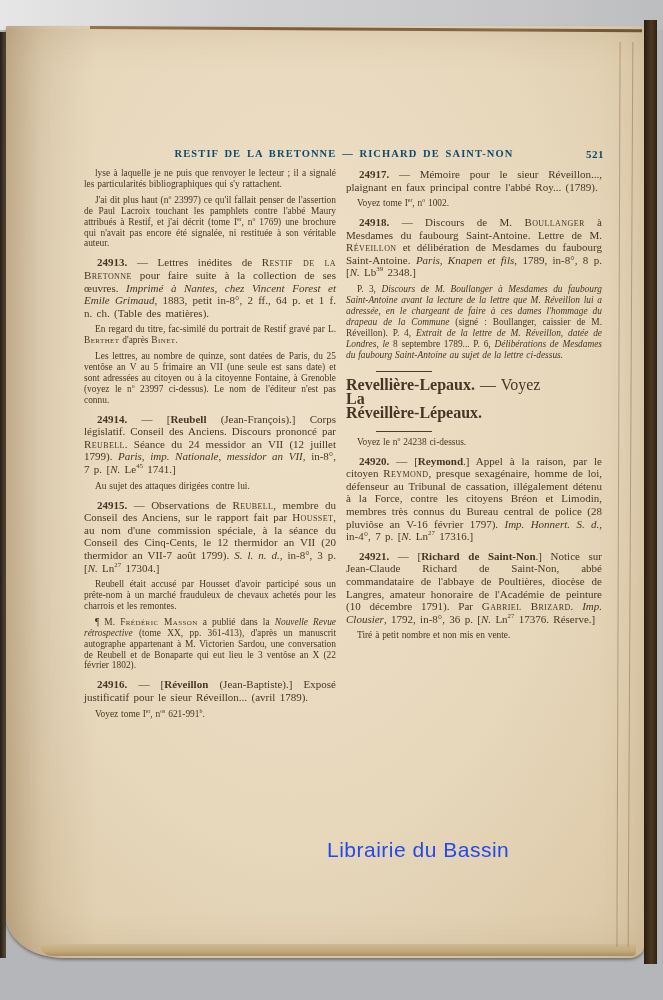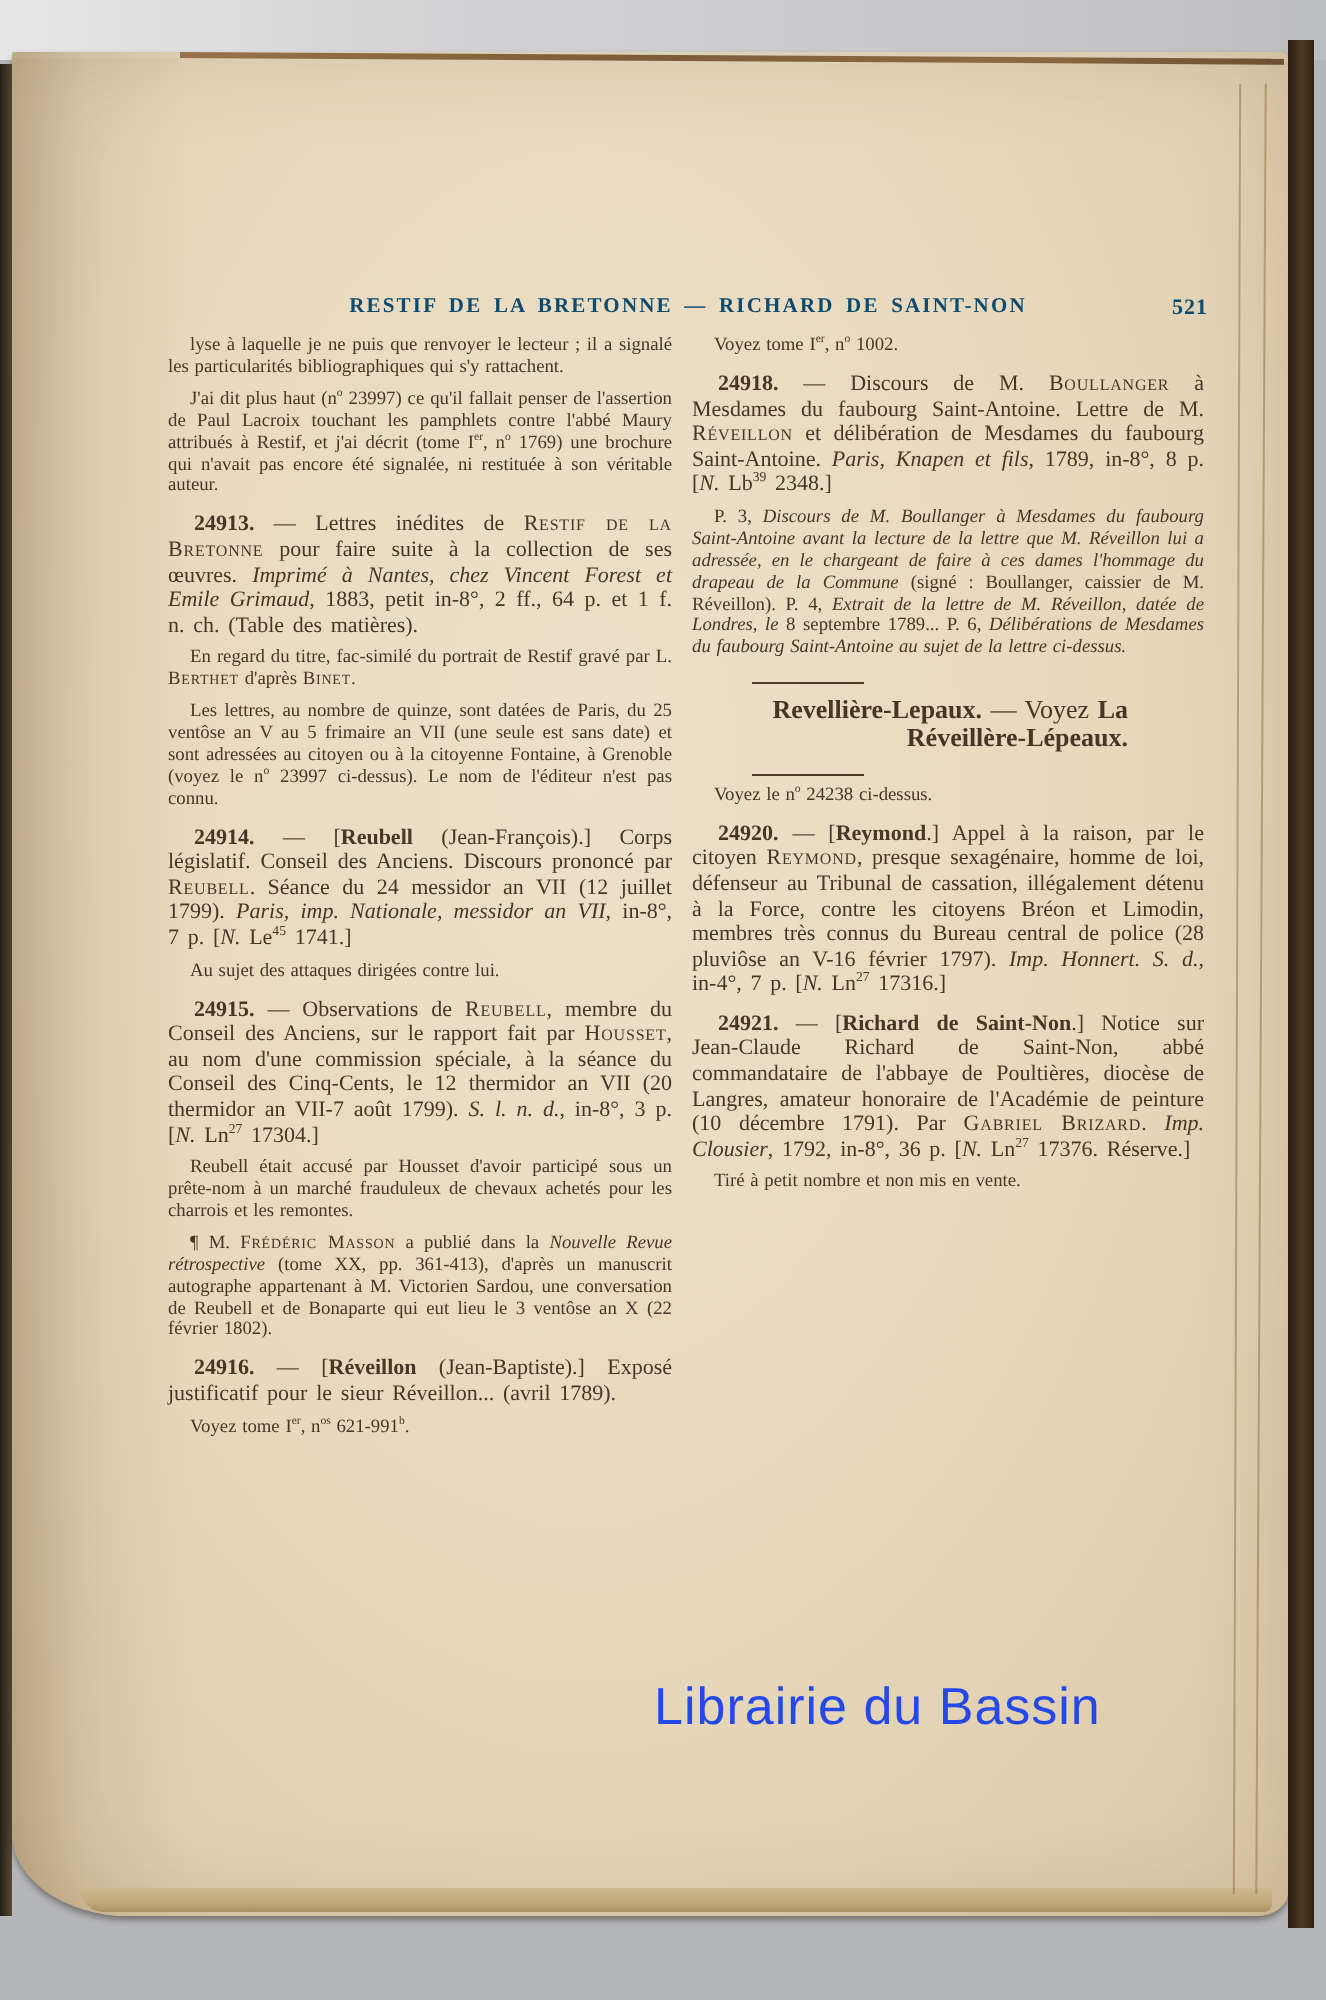--- a/index.html
+++ b/index.html
@@ -54,31 +54,31 @@
     text-align:center;font-weight:bold;font-size:10.5px;letter-spacing:1.1px;
     word-spacing:2px;
   }
   .page-number{position:absolute;right:0;top:0;font-weight:bold;font-size:11px;letter-spacing:.5px;}
   .col{position:absolute;top:168px;color:#473626;text-align:justify;}
   .col-left{left:84px;width:252px;}
   .col-right{left:346px;width:256px;}
   .blk{margin:0;}
   .entry{font-size:11px;line-height:12.6px;text-indent:13px;margin-top:7px;word-spacing:1.6px;}
   .note,.crossref{font-size:9.4px;line-height:10.9px;text-indent:11px;margin-top:5px;word-spacing:.5px;}
-  .heading{font-size:13px;line-height:13.8px;text-align:right;width:218px;margin-top:6px;word-spacing:1px;}
+  .heading{font-size:16px;line-height:13.8px;text-align:left;width:218px;margin-top:6px;word-spacing:1px;}
   .rule{height:0;border-top:1.5px solid #4e3c28;width:56px;margin:11px 0 2px 30px;}
   .col .blk:first-child{margin-top:0;}
   .s-b{font-weight:bold;}
   .s-i{font-style:italic;margin-top:24px;}
   .s-sc{font-variant:small-caps;letter-spacing:.4px;}
   .s-sup{font-size:.62em;vertical-align:super;line-height:0;}
   .watermark{
     position:absolute;left:327px;top:838px;
     font-family:"Liberation Sans","DejaVu Sans",sans-serif;
-    font-size:26px;color:#2449e8;white-space:nowrap;letter-spacing:.5px;
+    font-size:21px;color:#2449e8;white-space:nowrap;letter-spacing:.5px;
   }
 </style>
 </head>
 <body>
 
 <div class="scan-top-strip"></div>
 <div class="spine-edge"></div>
 <div class="book-page"></div>
 <div class="gutter-shadow"></div>
 <div class="page-top-edge"></div>
@@ -100,20 +100,21 @@
     <div class="blk note"><span>Les lettres, au nombre de quinze, sont datées de Paris, du 25 ventôse an V au 5 frimaire an VII (une seule est sans date) et sont adressées au citoyen ou à la citoyenne Fontaine, à Grenoble (voyez le n</span><span class="s-sup">o</span><span> 23997 ci-dessus). Le nom de l'éditeur n'est pas connu.</span></div>
     <div class="blk entry"><span class="s-b">24914.</span><span> — [</span><span class="s-b">Reubell</span><span> (Jean-François).] Corps législatif. Conseil des Anciens. Discours prononcé par </span><span class="s-sc">Reubell</span><span>. Séance du 24 messidor an VII (12 juillet 1799). </span><span class="s-i">Paris, imp. Nationale, messidor an VII</span><span>, in-8°, 7 p. [</span><span class="s-i">N.</span><span> Le</span><span class="s-sup">45</span><span> 1741.]</span></div>
     <div class="blk note"><span>Au sujet des attaques dirigées contre lui.</span></div>
     <div class="blk entry"><span class="s-b">24915.</span><span> — Observations de </span><span class="s-sc">Reubell</span><span>, membre du Conseil des Anciens, sur le rapport fait par </span><span class="s-sc">Housset</span><span>, au nom d'une commission spéciale, à la séance du Conseil des Cinq-Cents, le 12 thermidor an VII (20 thermidor an VII-7 août 1799). </span><span class="s-i">S. l. n. d.</span><span>, in-8°, 3 p. [</span><span class="s-i">N.</span><span> Ln</span><span class="s-sup">27</span><span> 17304.]</span></div>
     <div class="blk note"><span>Reubell était accusé par Housset d'avoir participé sous un prête-nom à un marché frauduleux de chevaux achetés pour les charrois et les remontes.</span></div>
     <div class="blk note"><span>¶ M. </span><span class="s-sc">Frédéric Masson</span><span> a publié dans la </span><span class="s-i">Nouvelle Revue rétrospective</span><span> (tome XX, pp. 361-413), d'après un manuscrit autographe appartenant à M. Victorien Sardou, une conversation de Reubell et de Bonaparte qui eut lieu le 3 ventôse an X (22 février 1802).</span></div>
     <div class="blk entry"><span class="s-b">24916.</span><span> — [</span><span class="s-b">Réveillon</span><span> (Jean-Baptiste).] Exposé justificatif pour le sieur Réveillon... (avril 1789).</span></div>
     <div class="blk crossref"><span>Voyez tome I</span><span class="s-sup">er</span><span>, n</span><span class="s-sup">os</span><span> 621-991</span><span class="s-sup">b</span><span>.</span></div>
   </div>
 <div class="col col-right">
+    <div class="blk entry"><span class="s-b">24917.</span><span> — Mémoire pour le sieur Réveillon..., plaignant en faux principal contre l'abbé Roy... (1789).</span></div>
     <div class="blk crossref"><span>Voyez tome I</span><span class="s-sup">er</span><span>, n</span><span class="s-sup">o</span><span> 1002.</span></div>
     <div class="blk entry"><span class="s-b">24918.</span><span> — Discours de M. </span><span class="s-sc">Boullanger</span><span> à Mesdames du faubourg Saint-Antoine. Lettre de M. </span><span class="s-sc">Réveillon</span><span> et délibération de Mesdames du faubourg Saint-Antoine. </span><span class="s-i">Paris, Knapen et fils</span><span>, 1789, in-8°, 8 p. [</span><span class="s-i">N.</span><span> Lb</span><span class="s-sup">39</span><span> 2348.]</span></div>
     <div class="blk note"><span>P. 3, </span><span class="s-i">Discours de M. Boullanger à Mesdames du faubourg Saint-Antoine avant la lecture de la lettre que M. Réveillon lui a adressée, en le chargeant de faire à ces dames l'hommage du drapeau de la Commune</span><span> (signé : Boullanger, caissier de M. Réveillon). P. 4, </span><span class="s-i">Extrait de la lettre de M. Réveillon, datée de Londres, le</span><span> 8 septembre 1789... P. 6, </span><span class="s-i">Délibérations de Mesdames du faubourg Saint-Antoine au sujet de la lettre ci-dessus.</span></div>
     <div class="blk rule"></div>
     <div class="blk heading"><span class="s-b">Revellière-Lepaux.</span><span> — Voyez </span><span class="s-b">La</span><br><span class="s-b">Réveillère-Lépeaux.</span></div>
     <div class="blk rule"></div>
     <div class="blk crossref"><span>Voyez le n</span><span class="s-sup">o</span><span> 24238 ci-dessus.</span></div>
     <div class="blk entry"><span class="s-b">24920.</span><span> — [</span><span class="s-b">Reymond</span><span>.] Appel à la raison, par le citoyen </span><span class="s-sc">Reymond</span><span>, presque sexagénaire, homme de loi, défenseur au Tribunal de cassation, illégalement détenu à la Force, contre les citoyens Bréon et Limodin, membres très connus du Bureau central de police (28 pluviôse an V-16 février 1797). </span><span class="s-i">Imp. Honnert. S. d.</span><span>, in-4°, 7 p. [</span><span class="s-i">N.</span><span> Ln</span><span class="s-sup">27</span><span> 17316.]</span></div>
     <div class="blk entry"><span class="s-b">24921.</span><span> — [</span><span class="s-b">Richard de Saint-Non</span><span>.] Notice sur Jean-Claude Richard de Saint-Non, abbé commandataire de l'abbaye de Poultières, diocèse de Langres, amateur honoraire de l'Académie de peinture (10 décembre 1791). Par </span><span class="s-sc">Gabriel Brizard</span><span>. </span><span class="s-i">Imp. Clousier</span><span>, 1792, in-8°, 36 p. [</span><span class="s-i">N.</span><span> Ln</span><span class="s-sup">27</span><span> 17376. Réserve.]</span></div>
     <div class="blk note"><span>Tiré à petit nombre et non mis en vente.</span></div>

